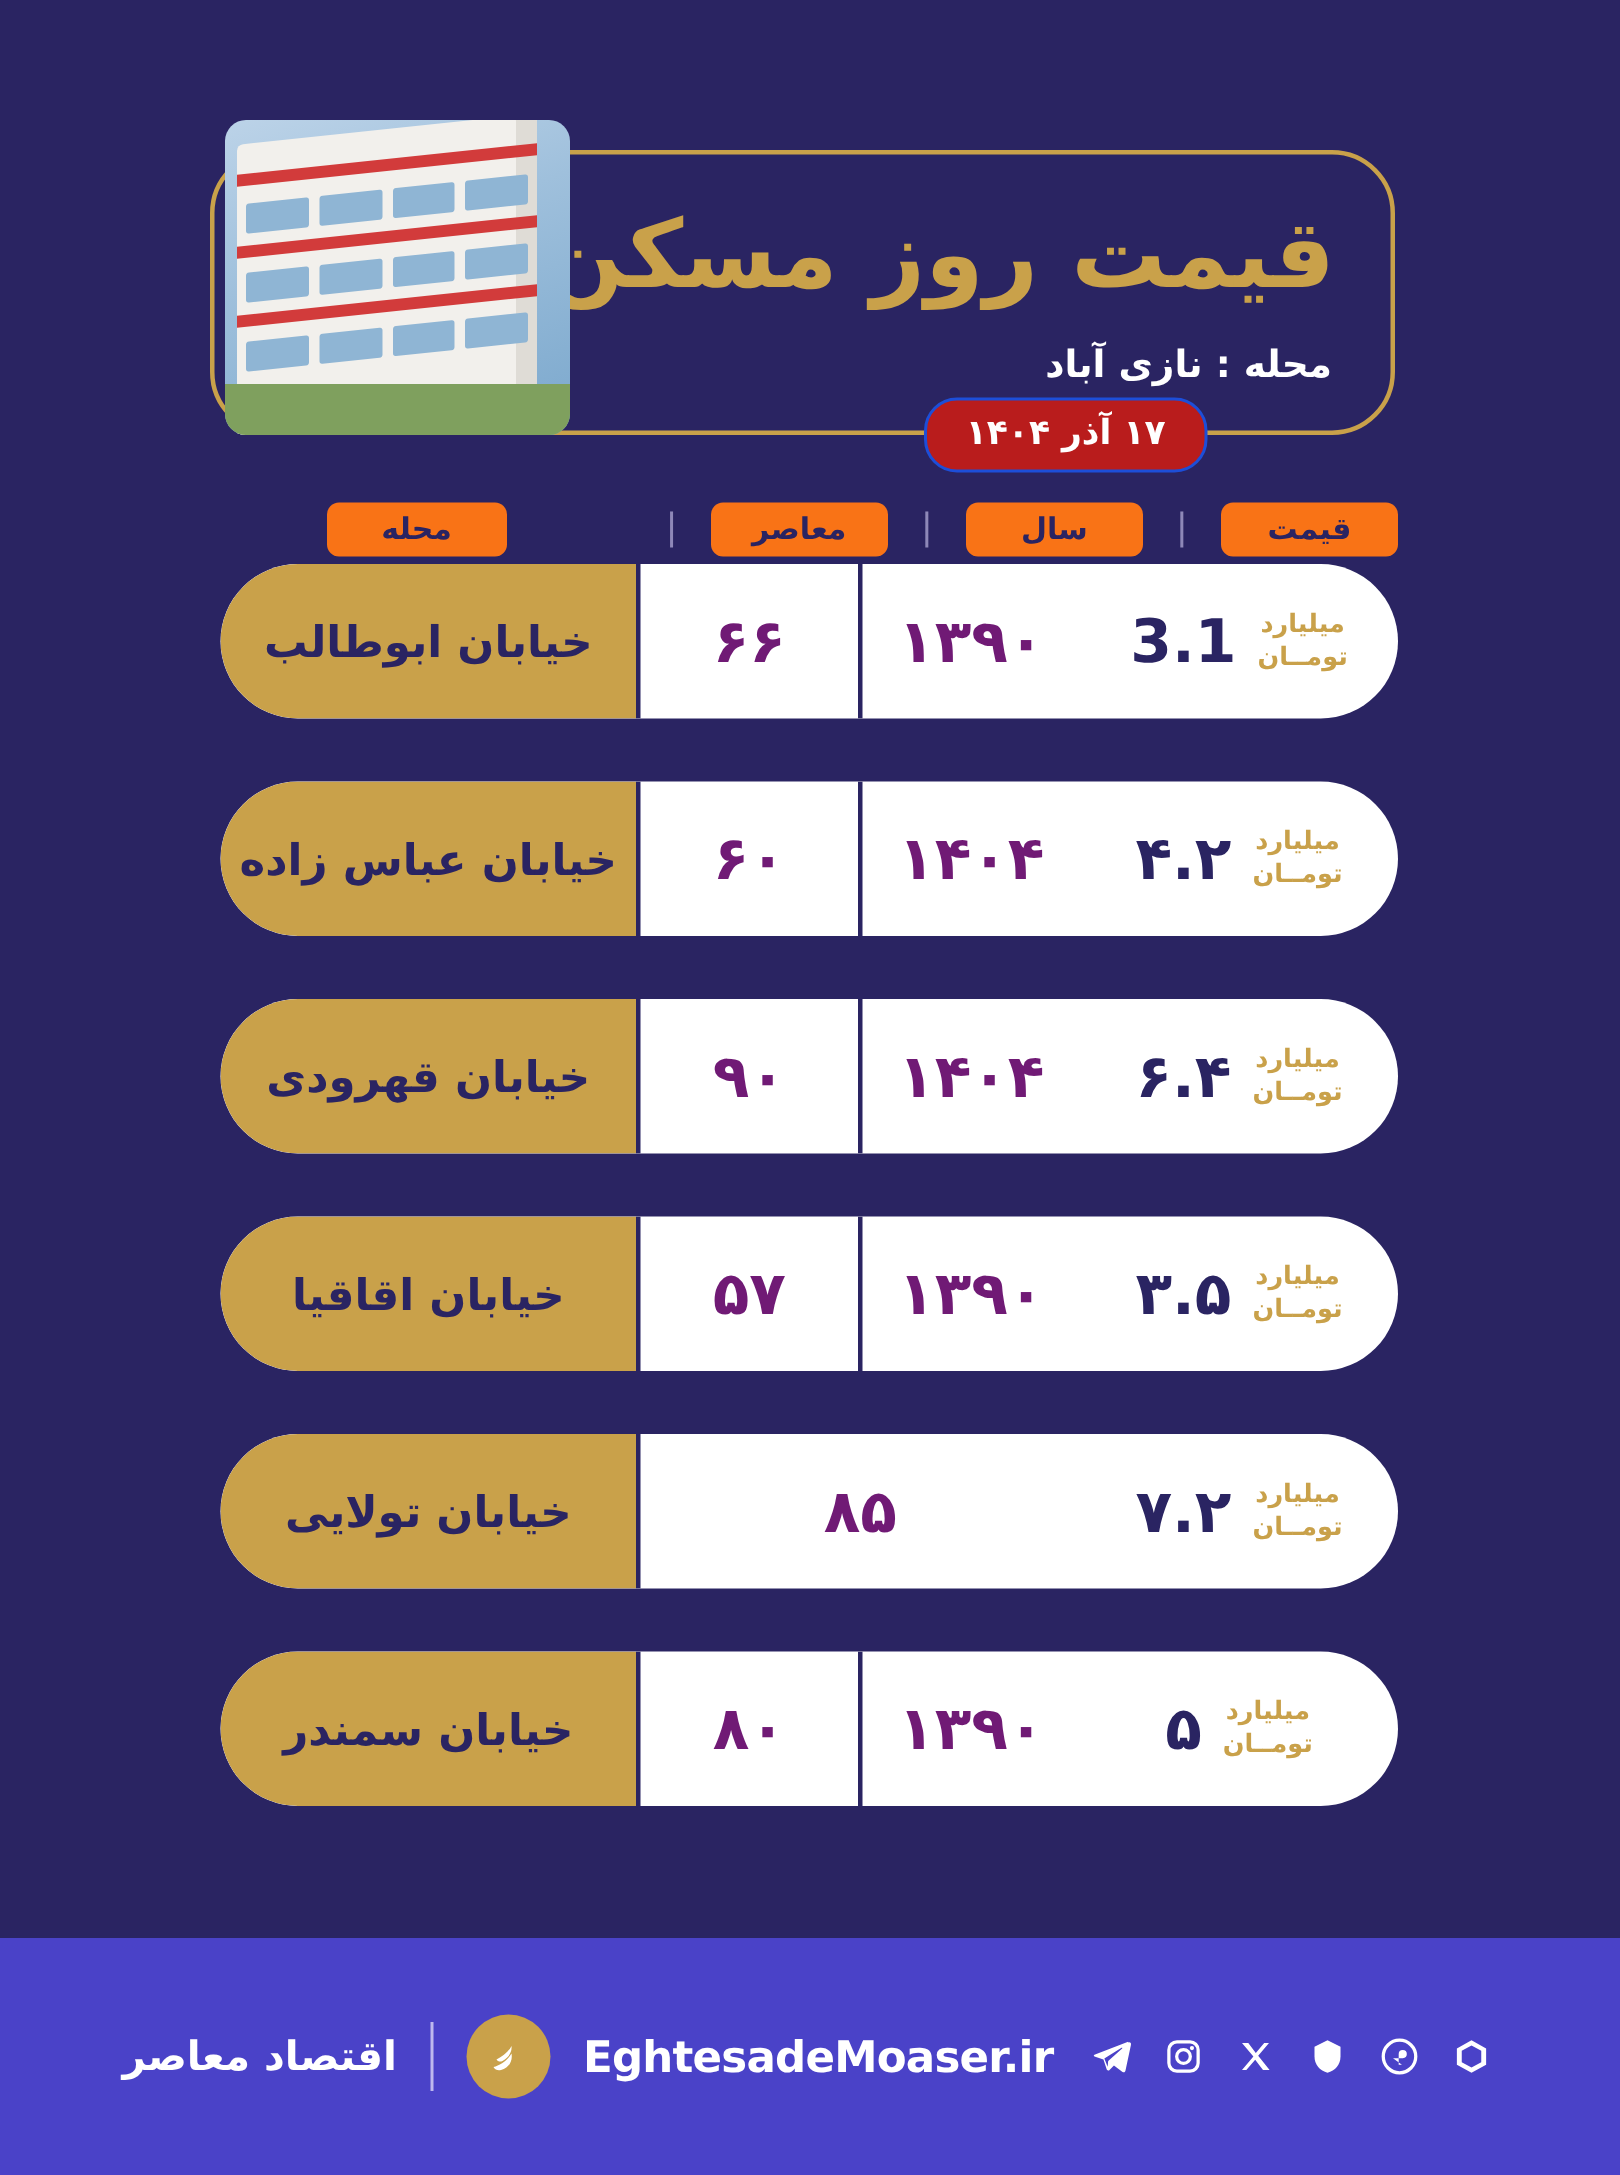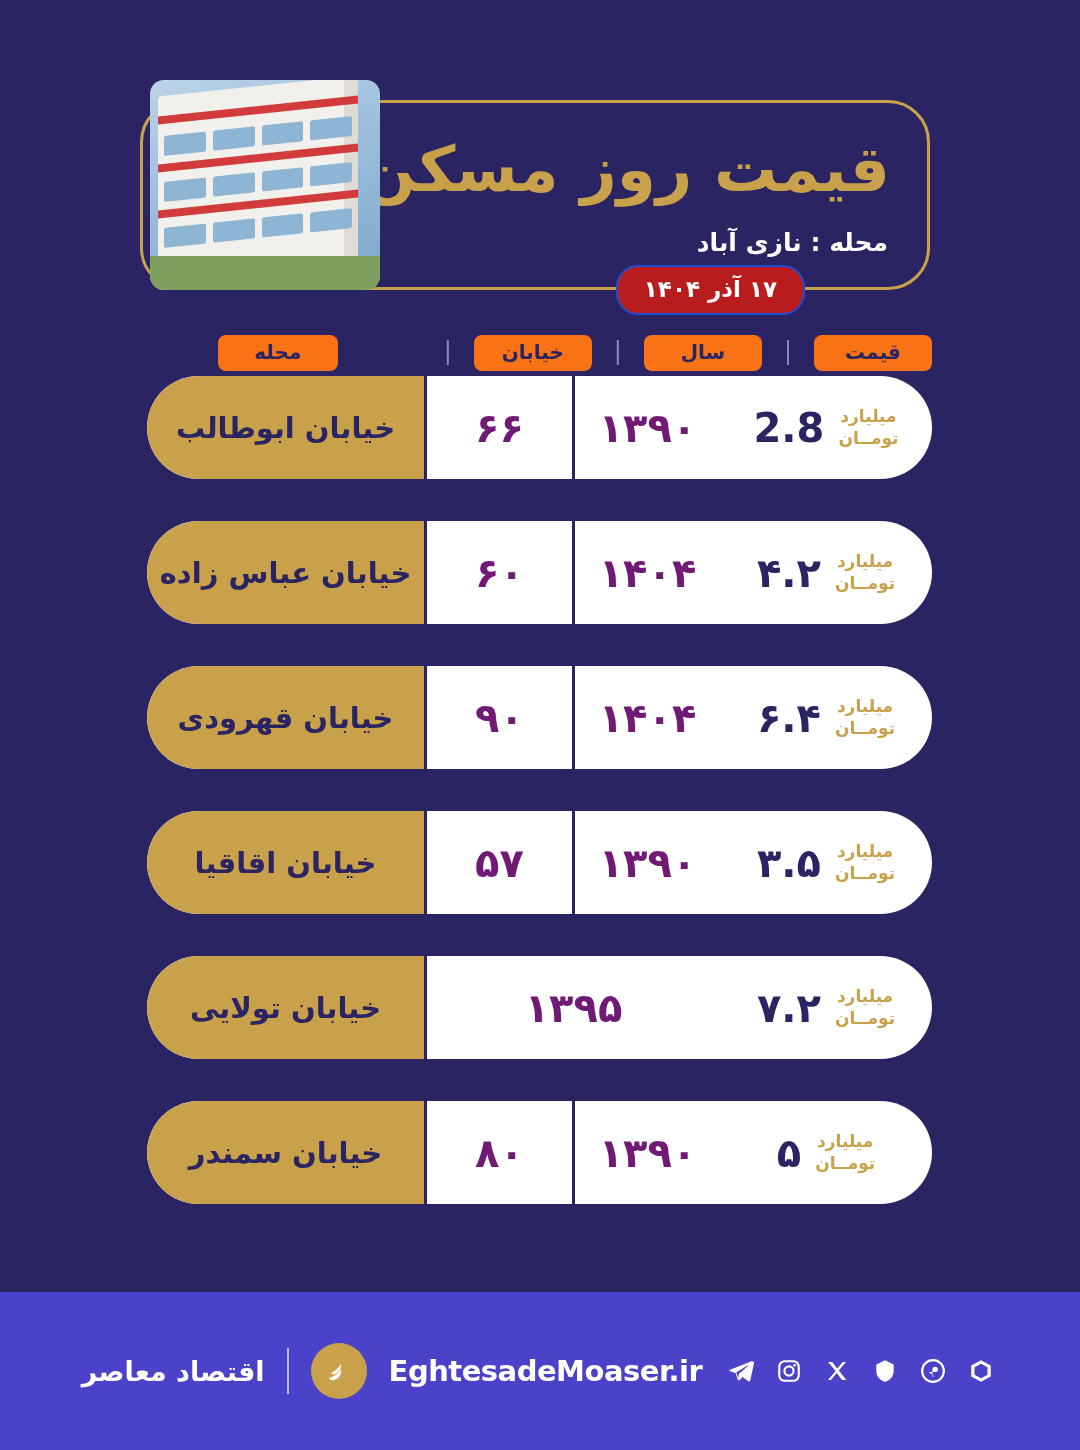--- a/index.html
+++ b/index.html
@@ -287,34 +287,34 @@
     </div>
   </div>
 
   <div class="date-badge">۱۷ آذر ۱۴۰۴</div>
 
   <div class="col-heads">
     <div class="col-head ch-price">قیمت</div>
     <div class="ch-sep">|</div>
     <div class="col-head ch-year">سال</div>
     <div class="ch-sep">|</div>
-    <div class="col-head ch-area">خیابان</div>
+    <div class="col-head ch-area">معاصر</div>
     <div class="ch-sep">|</div>
     <div class="col-head ch-neigh">محله</div>
   </div>
 
   <div class="rows">
 
     <div class="row">
       <div class="cell-price">
         <div class="price-unit">
           <div>میلیارد</div>
           <div>تومــان</div>
         </div>
-        <div class="price-num">2.8</div>
+        <div class="price-num">3.1</div>
       </div>
       <div class="cell">۱۳۹۰</div>
       <div class="cell">۶۶</div>
       <div class="cell-neigh">خیابان ابوطالب</div>
     </div>
 
     <div class="row">
       <div class="cell-price">
         <div class="price-unit">
           <div>میلیارد</div>
@@ -354,21 +354,21 @@
     </div>
 
     <div class="row">
       <div class="cell-price">
         <div class="price-unit">
           <div>میلیارد</div>
           <div>تومــان</div>
         </div>
         <div class="price-num">۷.۲</div>
       </div>
-      <div class="cell">۱۳۹۵</div>
+      <div class="cell">۸۵</div>
       <div class="cell-neigh">خیابان تولایی</div>
     </div>
 
     <div class="row">
       <div class="cell-price">
         <div class="price-unit">
           <div>میلیارد</div>
           <div>تومــان</div>
         </div>
         <div class="price-num">۵</div>

